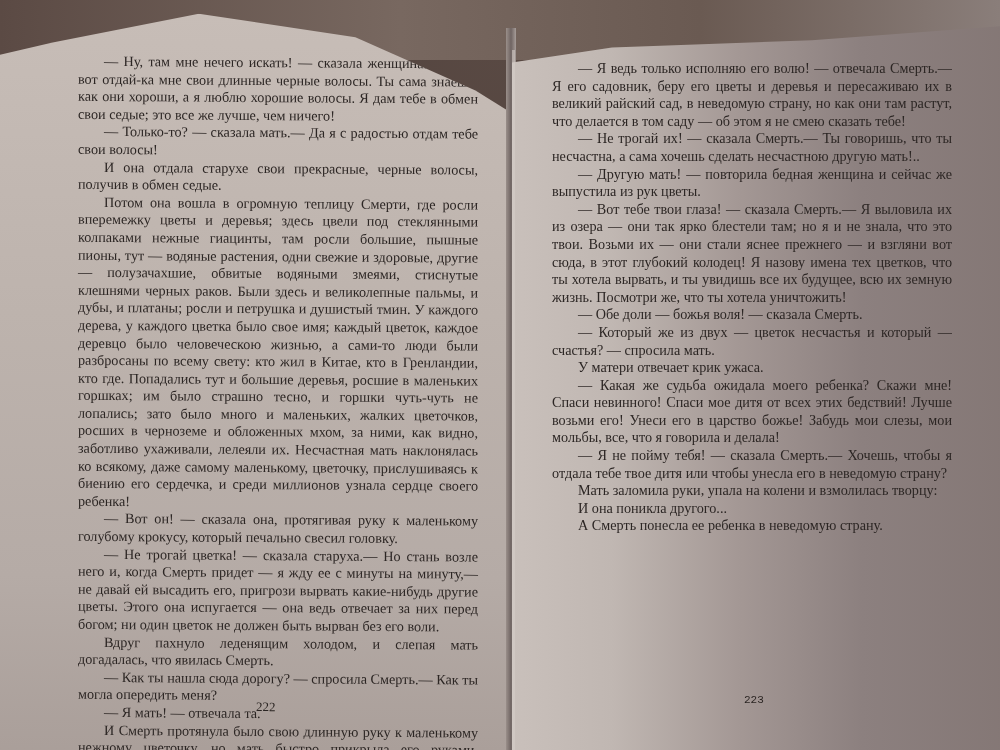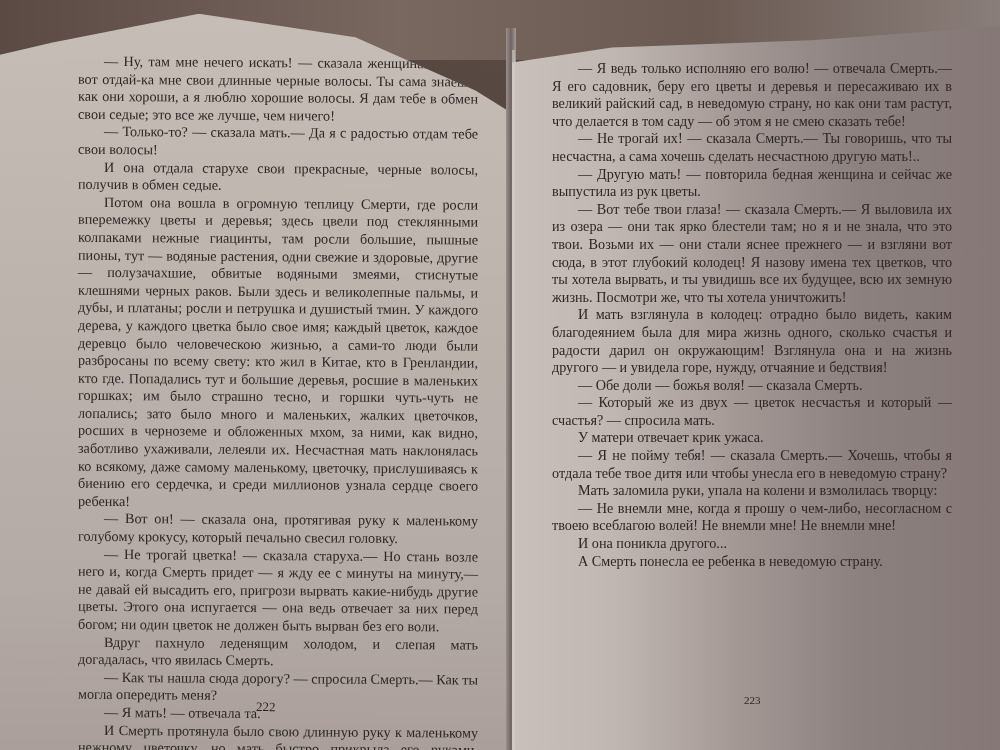--- a/index.html
+++ b/index.html
@@ -56,21 +56,21 @@
   }
   .page-left .text { width: 400px; }
   .page-right .text { width: 400px; }
   .page-number {
     position: absolute;
     font-family: "Liberation Serif", "DejaVu Serif", serif;
     font-size: 13px;
     color: #2a2422;
   }
   .page-left .page-number { left: 266px; top: 685px; }
-  .page-right .page-number { left: 232px; top: 676px; font-size: 11px; }
+  .page-right .page-number { left: 232px; top: 676px; font-size: 11px; font-family: Liberation Mono, monospace; }
 </style>
 </head>
 <body>
 
 <div class="scene">
   <div class="background-top"></div>
 
   <div class="page page-left">
     <div class="text">
       <p>— Ну, там мне нечего искать! — сказала женщина.— А ты вот отдай-ка мне свои длинные черные волосы. Ты сама знаешь, как они хороши, а я люблю хорошие волосы. Я дам тебе в обмен свои седые; это все же лучше, чем ничего!</p>
@@ -89,27 +89,26 @@
   </div>
 
   <div class="gutter"></div>
 
   <div class="page page-right">
     <div class="text">
       <p>— Я ведь только исполняю его волю! — отвечала Смерть.— Я его садовник, беру его цветы и деревья и пересаживаю их в великий райский сад, в неведомую страну, но как они там растут, что делается в том саду — об этом я не смею сказать тебе!</p>
       <p>— Не трогай их! — сказала Смерть.— Ты говоришь, что ты несчастна, а сама хочешь сделать несчастною другую мать!..</p>
       <p>— Другую мать! — повторила бедная женщина и сейчас же выпустила из рук цветы.</p>
       <p>— Вот тебе твои глаза! — сказала Смерть.— Я выловила их из озера — они так ярко блестели там; но я и не знала, что это твои. Возьми их — они стали яснее прежнего — и взгляни вот сюда, в этот глубокий колодец! Я назову имена тех цветков, что ты хотела вырвать, и ты увидишь все их будущее, всю их земную жизнь. Посмотри же, что ты хотела уничтожить!</p>
-      <p>И мать взглянула в колодец: отрадно было видеть, каким благодеянием была для мира жизнь одного, сколько счастья и радости дарил он окружающим! Взглянула она и на жизнь другого — и увидела горе, нужду, отчаяние и бедствия!</p>
       <p>— Обе доли — божья воля! — сказала Смерть.</p>
       <p>— Который же из двух — цветок несчастья и который — счастья? — спросила мать.</p>
       <p>У матери отвечает крик ужаса.</p>
+      <p>— Какая же судьба ожидала моего ребенка? Скажи мне! Спаси невинного! Спаси мое дитя от всех этих бедствий! Лучше возьми его! Унеси его в царство божье! Забудь мои слезы, мои мольбы, все, что я говорила и делала!</p>
       <p>— Я не пойму тебя! — сказала Смерть.— Хочешь, чтобы я отдала тебе твое дитя или чтобы унесла его в неведомую страну?</p>
       <p>Мать заломила руки, упала на колени и взмолилась творцу:</p>
-      <p>— Не внемли мне, когда я прошу о чем-либо, несогласном с твоею всеблагою волей! Не внемли мне! Не внемли мне!</p>
       <p>И она поникла другого...</p>
       <p>А Смерть понесла ее ребенка в неведомую страну.</p>
     </div>
     <div class="page-number">223</div>
   </div>
 
   <div class="page-edge"></div>
 </div>
 
 </body></html>

